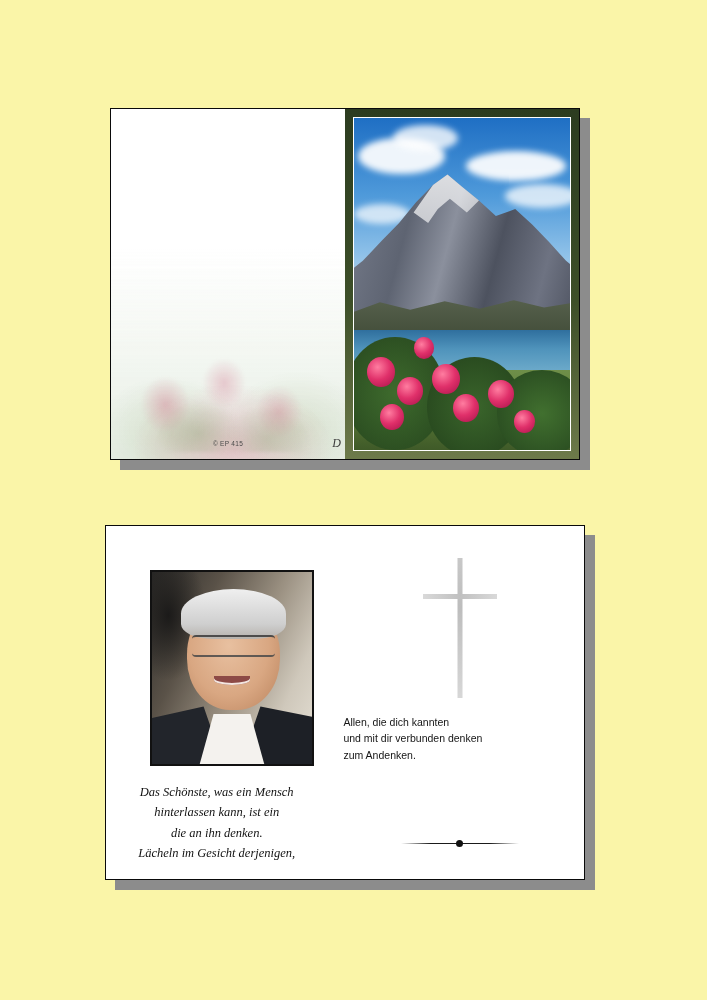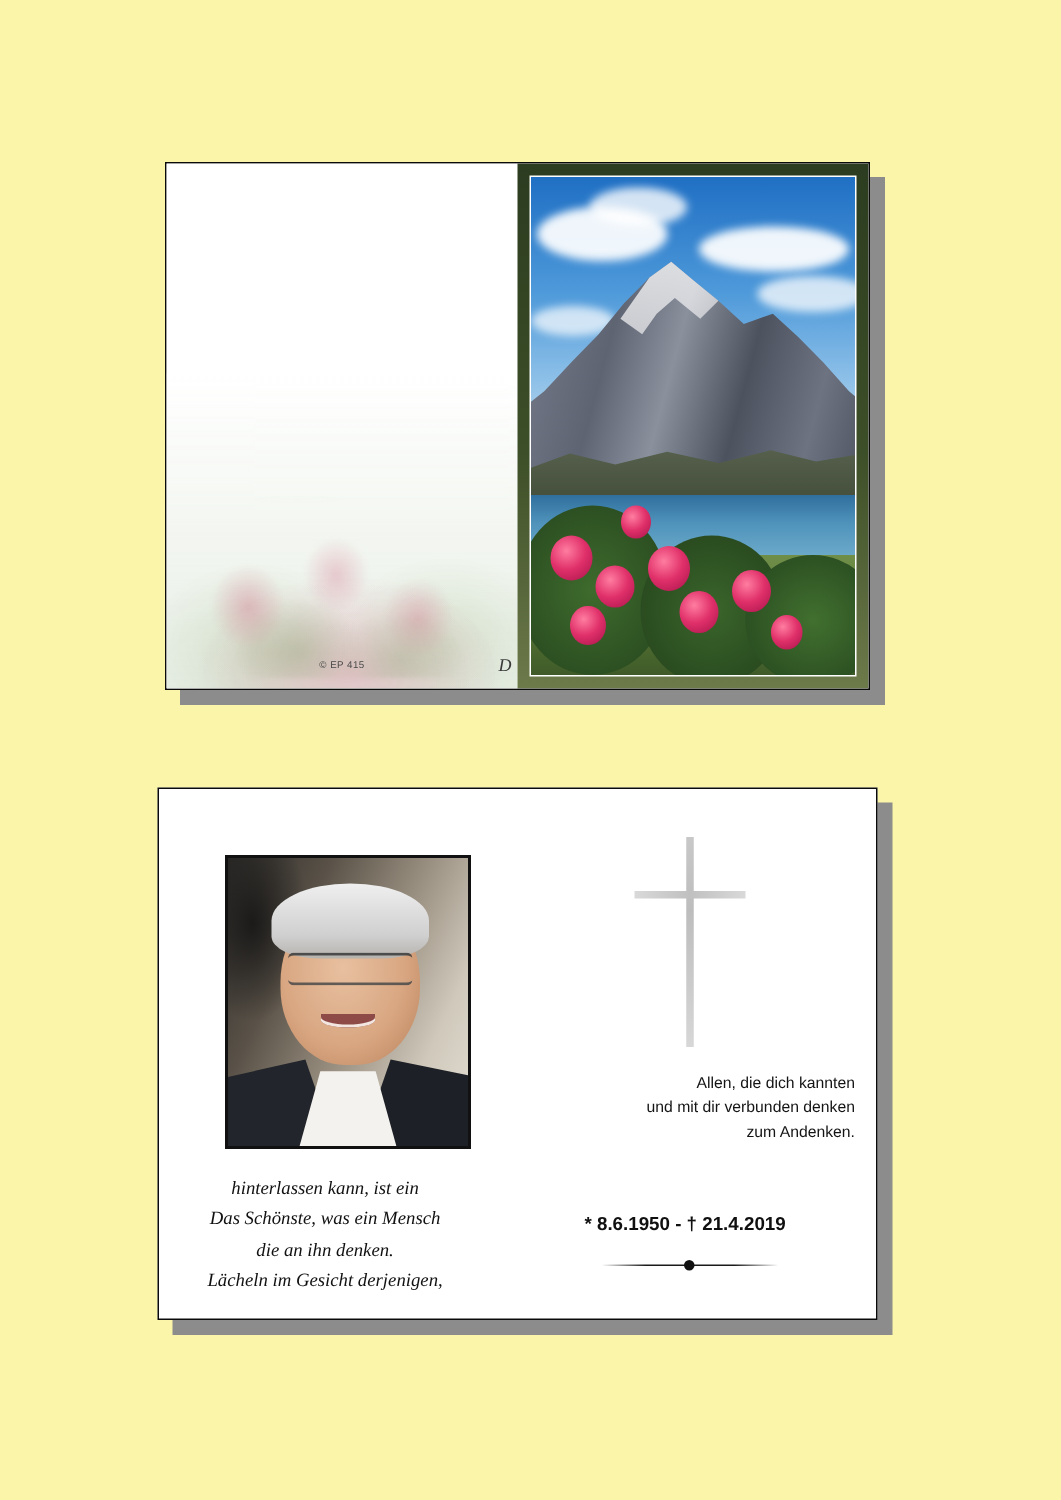--- a/index.html
+++ b/index.html
@@ -335,21 +335,21 @@
     width: 100%;
     height: 5px;
     background: linear-gradient(to right, #d9d9d9 0%, #c0c0c0 50%, #d9d9d9 100%);
   }
 
   .memoriam {
     position: absolute;
     left: 8px;
     right: 14px;
     top: 188px;
-    text-align: right;
+    text-align: left;
     font-family: "Liberation Sans", sans-serif;
     font-size: 10.5px;
     line-height: 1.55;
     color: #141414;
   }
   .name {
     position: absolute;
     left: 8px;
     right: 14px;
     top: 245px;
@@ -459,40 +459,39 @@
             <div class="jacket-l"></div>
             <div class="jacket-r"></div>
             <div class="shirt"></div>
             <div class="head"></div>
             <div class="hair"></div>
             <div class="glasses"></div>
             <div class="mouth"></div>
           </div>
 
           <div class="quote">
+            <div>Das Schönste, was ein Mensch</div>
             <div>hinterlassen kann, ist ein</div>
-            <div>Das Schönste, was ein Mensch</div>
             <div>die an ihn denken.</div>
             <div>Lächeln im Gesicht derjenigen,</div>
           </div>
         </div>
 
         <div class="bottom-right">
           <div class="cross">
             <div class="v"></div>
             <div class="h"></div>
           </div>
 
           <div class="memoriam">
             <div>Allen, die dich kannten</div>
             <div>und mit dir verbunden denken</div>
             <div>zum Andenken.</div>
           </div>
 
-          <div class="dates">* 8.6.1950 - † 21.4.2019</div>
 
           <div class="flourish">
             <div class="line"></div>
             <div class="dot"></div>
           </div>
         </div>
 
       </div>
     </div>
   </div>

